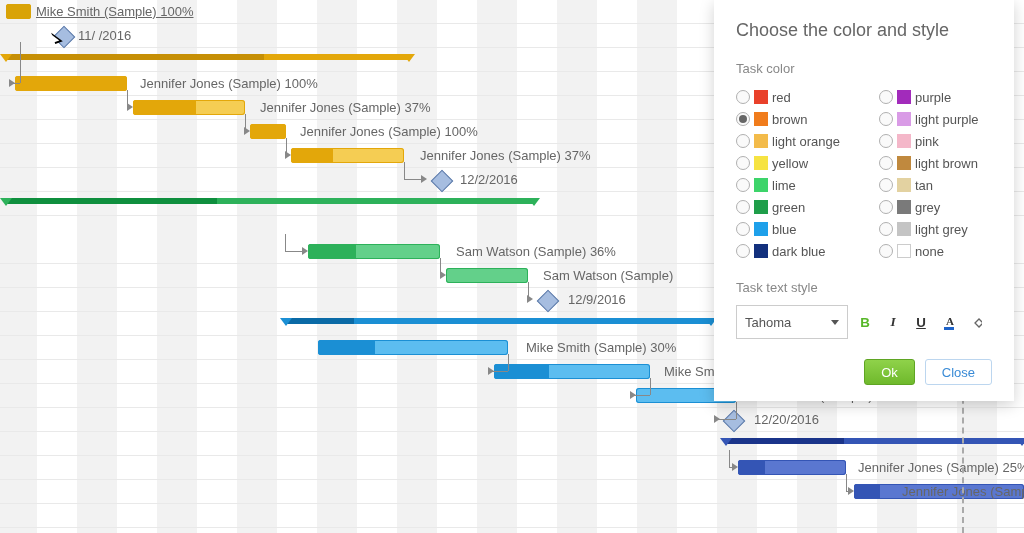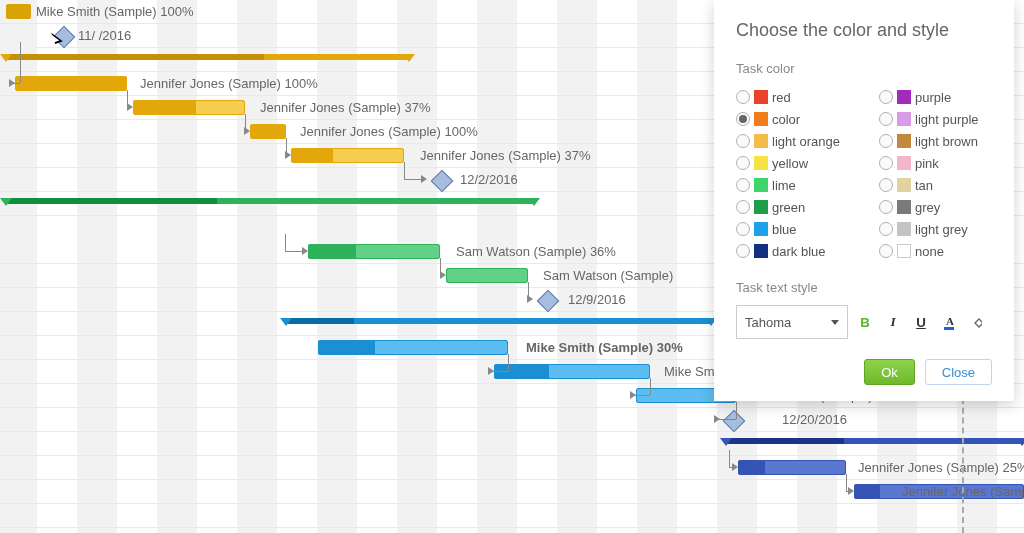--- a/index.html
+++ b/index.html
@@ -264,21 +264,21 @@
   }
 </style>
 </head>
 <body>
 
 <div class="gantt" id="gantt">
     <div class="row" style="top: 0px;">
       <div class="bar" style="left: 6px; width: 25px; background: rgb(241, 194, 66); box-shadow: rgb(217, 163, 7) 0px 0px 0px 1px inset;">
         <div class="progress full" style="width: 100%; background: rgb(217, 163, 7);"></div>
       </div>
-      <div class="task-label" style="left: 36px;">Mike Smith (Sample)  100%</div>
+      <div class="task-label" style="left: 36px; text-decoration: underline;">Mike Smith (Sample)  100%</div>
     </div>
     <div class="row" style="top: 24px; margin-left: 36px;">
       <div class="milestone" style="left: 20px;"></div>
       <div class="task-label" style="left: 42px;">11/     /2016</div>
     </div>
     <div class="row" style="top: 48px;">
       <div class="summary" style="left: 6px; width: 403px;">
         <div class="track" style="background: rgb(227, 167, 10);"></div>
         <div class="done" style="width: 64%; background: rgb(198, 143, 5);"></div>
         <div class="cap left" style="border-top: 8px solid rgb(227, 167, 10);"></div>
@@ -362,21 +362,21 @@
     <div class="link-h" style="left: 527px; top: 299px; width: 1px;"></div>
     <div class="arrow-right" style="left: 527px; top: 295px;"></div>
     <div class="row" style="top: 312px;">
       <div class="summary" style="left: 286px; width: 425px;">
         <div class="track" style="background: rgb(27, 143, 212);"></div>
         <div class="done" style="width: 16%; background: rgb(10, 106, 166);"></div>
         <div class="cap left" style="border-top: 8px solid rgb(27, 143, 212);"></div>
         <div class="cap right" style="border-top: 8px solid rgb(27, 143, 212);"></div>
       </div>
     </div>
-    <div class="row" style="top: 336px; font-weight: bold;">
+    <div class="row" style="top: 336px;">
       <div class="bar" style="left: 318px; width: 190px; background: rgb(92, 189, 240); box-shadow: rgb(27, 143, 212) 0px 0px 0px 1px inset;">
         <div class="progress" style="width: 30%; background: rgb(27, 143, 212);"></div>
       </div>
       <div class="task-label" style="left: 526px;">Mike Smith (Sample)  30%</div>
     </div>
     <div class="row" style="top: 360px;">
       <div class="bar" style="left: 494px; width: 156px; background: rgb(92, 189, 240); box-shadow: rgb(27, 143, 212) 0px 0px 0px 1px inset;">
         <div class="progress" style="width: 35%; background: rgb(27, 143, 212);"></div>
       </div>
       <div class="task-label" style="left: 664px;">Mike Sm</div>
@@ -388,21 +388,21 @@
       <div class="bar" style="left: 636px; width: 100px; background: rgb(92, 189, 240); box-shadow: rgb(27, 143, 212) 0px 0px 0px 1px inset;">
         <div class="progress" style="width: 0%; background: rgb(27, 143, 212);"></div>
       </div>
       <div class="task-label" style="left: 752px;">Mike Smith (Sample)</div>
     </div>
     <div class="link-v" style="left: 650px; top: 378px; height: 17px;"></div>
     <div class="link-h" style="left: 630px; top: 395px; width: 20px;"></div>
     <div class="arrow-right" style="left: 630px; top: 391px;"></div>
     <div class="row" style="top: 408px;">
       <div class="milestone" style="left: 726px;"></div>
-      <div class="task-label" style="left: 754px; margin-left: 28px;">12/20/2016</div>
+      <div class="task-label" style="left: 754px;">12/20/2016</div>
     </div>
     <div class="link-v" style="left: 736px; top: 402px; height: 17px;"></div>
     <div class="link-h" style="left: 714px; top: 419px; width: 22px;"></div>
     <div class="arrow-right" style="left: 714px; top: 415px;"></div>
     <div class="row" style="top: 432px;">
       <div class="summary" style="left: 726px; width: 296px;">
         <div class="track" style="background: rgb(52, 85, 181);"></div>
         <div class="done" style="width: 40%; background: rgb(26, 52, 138);"></div>
         <div class="cap left" style="border-top: 8px solid rgb(52, 85, 181);"></div>
         <div class="cap right" style="border-top: 8px solid rgb(52, 85, 181);"></div>
@@ -438,21 +438,21 @@
   <div class="color-cols">
     <div class="color-col" id="colors-left">
         <div class="color-opt">
           <span class="radio"></span>
           <span class="swatch" style="background: rgb(233, 65, 42);"></span>
           <span>red</span>
         </div>
         <div class="color-opt selected">
           <span class="radio"></span>
           <span class="swatch" style="background: rgb(240, 124, 28);"></span>
-          <span>color</span>
+          <span>brown</span>
         </div>
         <div class="color-opt">
           <span class="radio"></span>
           <span class="swatch" style="background: rgb(243, 187, 74);"></span>
           <span>light orange</span>
         </div>
         <div class="color-opt">
           <span class="radio"></span>
           <span class="swatch" style="background: rgb(246, 227, 66);"></span>
           <span>yellow</span>
@@ -484,27 +484,27 @@
           <span class="swatch" style="background: rgb(162, 43, 187);"></span>
           <span>purple</span>
         </div>
         <div class="color-opt">
           <span class="radio"></span>
           <span class="swatch" style="background: rgb(217, 155, 230);"></span>
           <span>light purple</span>
         </div>
         <div class="color-opt">
           <span class="radio"></span>
+          <span class="swatch" style="background: rgb(244, 183, 201);"></span>
+          <span>pink</span>
+        </div>
+        <div class="color-opt">
+          <span class="radio"></span>
           <span class="swatch" style="background: rgb(192, 137, 62);"></span>
           <span>light brown</span>
-        </div>
-        <div class="color-opt">
-          <span class="radio"></span>
-          <span class="swatch" style="background: rgb(244, 183, 201);"></span>
-          <span>pink</span>
         </div>
         <div class="color-opt">
           <span class="radio"></span>
           <span class="swatch" style="background: rgb(227, 210, 161);"></span>
           <span>tan</span>
         </div>
         <div class="color-opt">
           <span class="radio"></span>
           <span class="swatch" style="background: rgb(122, 122, 122);"></span>
           <span>grey</span>

